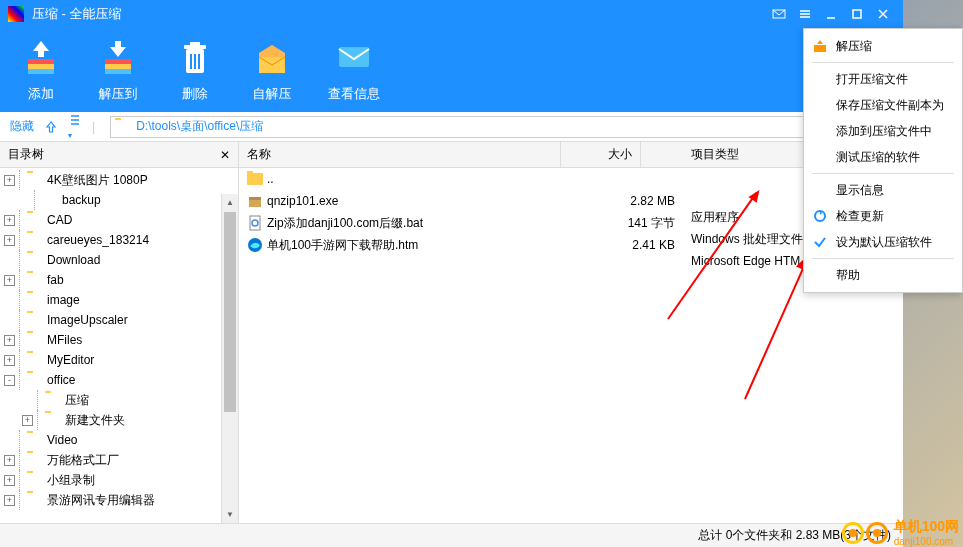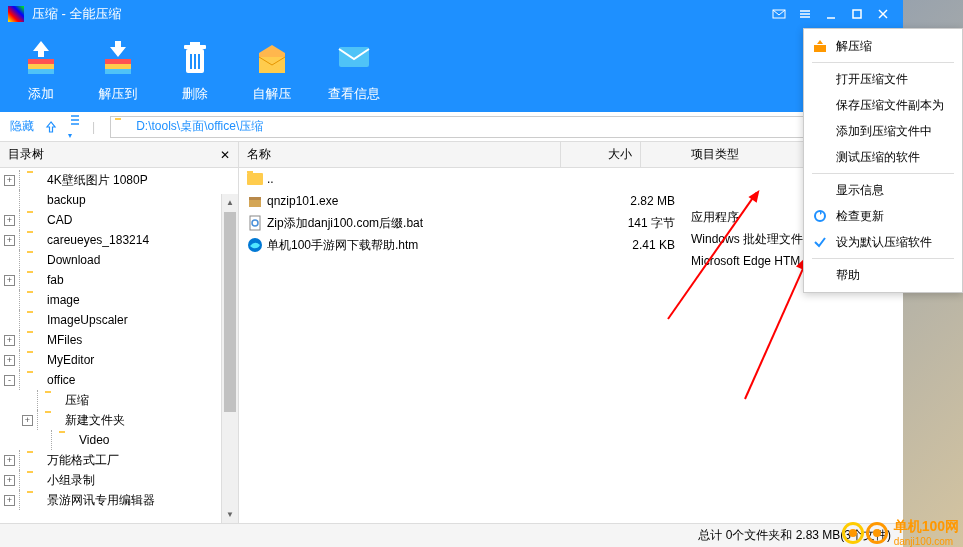--- a/index.html
+++ b/index.html
@@ -187,21 +187,21 @@
         <span>目录树</span>
         <span>✕</span>
       </div>
       <div class="tree-body" id="tree-body" style="position:relative">
           <div class="tree-row" style="padding-left: 4px;">
             <span class="tree-toggle">+</span>
             <span style="width:4px;display:inline-block;border-left:1px dotted #aaa;height:100%;margin-right:4px"></span>
             <span class="tree-icon"><span class="folder"></span></span>
             <span>4K壁纸图片 1080P</span>
           </div>
-          <div class="tree-row" style="padding-left: 4px;">
+          <div class="tree-row" style="padding-left: 19px;">
             <span class="tree-toggle empty"></span>
             <span style="width:4px;display:inline-block;border-left:1px dotted #aaa;height:100%;margin-right:4px"></span>
             <span class="tree-icon"><span class="drive-icon"></span></span>
             <span>backup</span>
           </div>
           <div class="tree-row" style="padding-left: 4px;">
             <span class="tree-toggle">+</span>
             <span style="width:4px;display:inline-block;border-left:1px dotted #aaa;height:100%;margin-right:4px"></span>
             <span class="tree-icon"><span class="folder"></span></span>
             <span>CAD</span>
@@ -259,21 +259,21 @@
             <span style="width:4px;display:inline-block;border-left:1px dotted #aaa;height:100%;margin-right:4px"></span>
             <span class="tree-icon"><span class="folder"></span></span>
             <span>压缩</span>
           </div>
           <div class="tree-row" style="padding-left: 22px;">
             <span class="tree-toggle">+</span>
             <span style="width:4px;display:inline-block;border-left:1px dotted #aaa;height:100%;margin-right:4px"></span>
             <span class="tree-icon"><span class="folder"></span></span>
             <span>新建文件夹</span>
           </div>
-          <div class="tree-row" style="padding-left: 4px; margin-left: 32px;">
+          <div class="tree-row" style="padding-left: 4px;">
             <span class="tree-toggle empty"></span>
             <span style="width:4px;display:inline-block;border-left:1px dotted #aaa;height:100%;margin-right:4px"></span>
             <span class="tree-icon"><span class="folder"></span></span>
             <span>Video</span>
           </div>
           <div class="tree-row" style="padding-left: 4px;">
             <span class="tree-toggle">+</span>
             <span style="width:4px;display:inline-block;border-left:1px dotted #aaa;height:100%;margin-right:4px"></span>
             <span class="tree-icon"><span class="folder"></span></span>
             <span>万能格式工厂</span>

